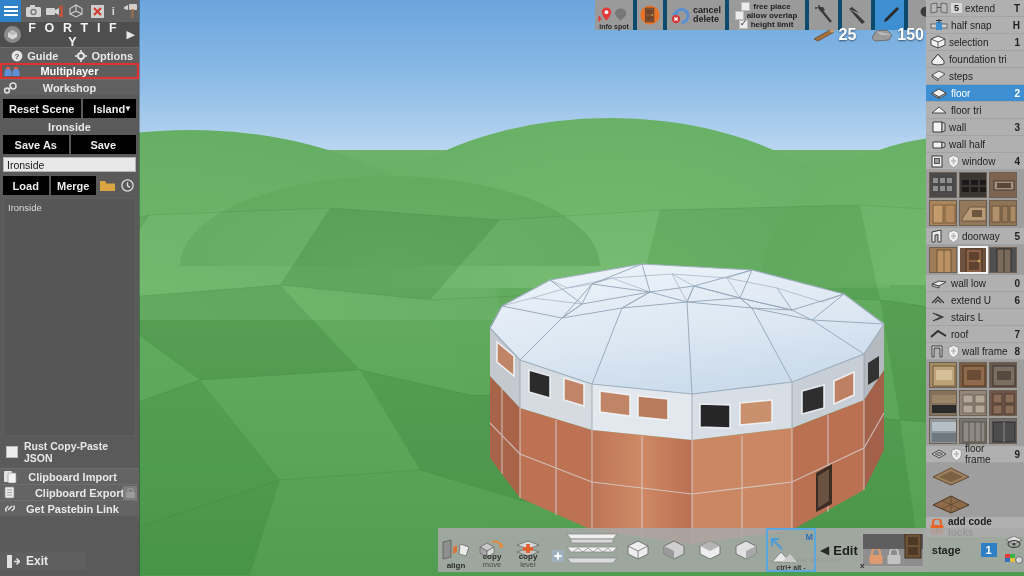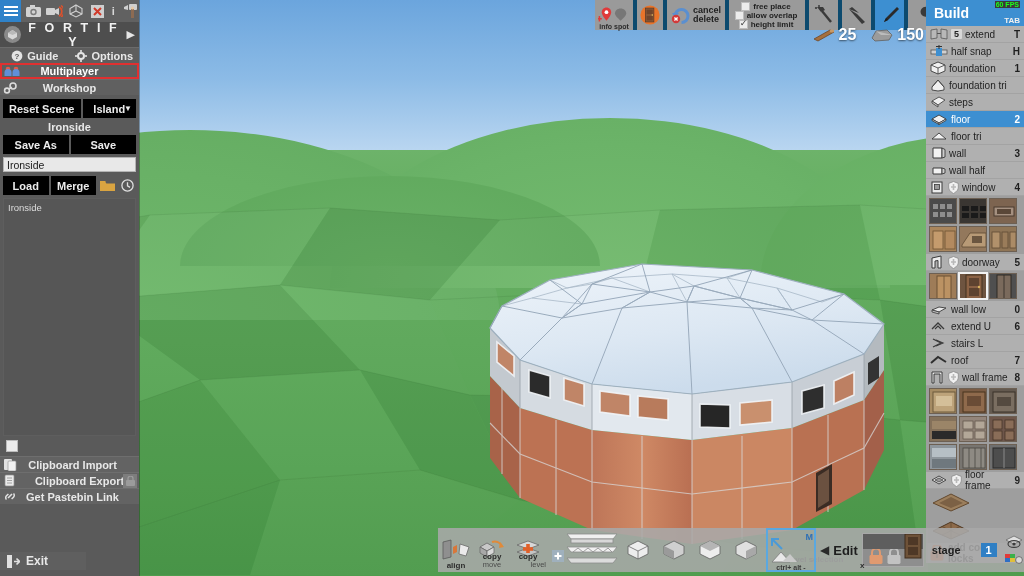--- a/index.html
+++ b/index.html
@@ -511,20 +511,21 @@
           </svg>
       </div>
     </div>
 
     <div class="list-box">
       <div>Ironside</div>
     </div>
 
     <div class="chk-row">
       <div class="chkbox"></div>
+      <span>Rust Copy-Paste JSON</span>
     </div>
 
     <div class="cb-row">
       <div class="ico-slot">
         <svg width="13" height="13" viewBox="0 0 13 13">
             <rect x="0" y="1" width="8" height="11" rx="1" fill="#e2e2e2"></rect>
             <rect x="4" y="3" width="8" height="10" rx="1" fill="#f2f2f2" stroke="#9a9a9a" stroke-width=".7"></rect>
           </svg>
       </div>
       <div class="lbl">Clipboard Import</div>
@@ -666,25 +667,20 @@
     <div class="res-item">
       <svg width="24" height="14" viewBox="0 0 24 14">
           <path d="M2,10 L6,3 L17,2 L22,7 L19,12 L5,13 Z" fill="#9b9b9b" stroke="#606060" stroke-width=".8"></path>
           <path d="M6,3 L11,7 L22,7" fill="#bcbcbc"></path>
         </svg>
       <span class="res-num">150</span>
     </div>
   </div>
 
   <div class="right-panel">
-    <div class="rp-head">
-      <span class="t">Build</span>
-      <span class="fps">60 FPS</span>
-      <span class="tabkey">TAB</span>
-    </div>
 
     <div class="rp-row">
       <svg width="18" height="12" viewBox="0 0 18 12">
           <polygon points="1,2 7,1 7,10 1,11" fill="#b8b8b8" stroke="#555" stroke-width=".8"></polygon>
           <polygon points="11,1 17,2 17,11 11,10" fill="#b8b8b8" stroke="#555" stroke-width=".8"></polygon>
           <path d="M7,5.5 L11,5.5" stroke="#555" stroke-width="1"></path>
         </svg>
       <span class="cnt-badge">5</span>
       <span class="rp-lbl">extend</span>
       <span class="rp-key">T</span>
@@ -699,21 +695,21 @@
         </svg>
       <span class="rp-lbl">half snap</span>
       <span class="rp-key">H</span>
     </div>
 
     <div class="rp-row">
       <svg width="16" height="14" viewBox="0 0 16 14">
           <polygon points="8,1 15,4 15,10 8,13 1,10 1,4" fill="#f0f0f0" stroke="#4a4a4a" stroke-width="1"></polygon>
           <path d="M1,4 L8,7 L15,4 M8,7 L8,13" stroke="#4a4a4a" stroke-width=".9" fill="none"></path>
         </svg>
-      <span class="rp-lbl">foundation</span>
+      <span class="rp-lbl">selection</span>
       <span class="rp-key">1</span>
     </div>
 
     <div class="rp-row">
       <svg width="16" height="14" viewBox="0 0 16 14">
           <polygon points="8,2 14,9 14,12 8,13 2,12 2,9" fill="#f0f0f0" stroke="#4a4a4a" stroke-width="1"></polygon>
           <path d="M2,9 L8,2 L14,9" fill="none" stroke="#4a4a4a" stroke-width=".9"></path>
         </svg>
       <span class="rp-lbl">foundation tri</span>
       <span class="rp-key"></span>
@@ -1073,21 +1069,21 @@
             <polygon points="3,6 14,2 25,6 14,10" fill="#d8d8d8" stroke="#6a6a6a" stroke-width=".8"></polygon>
             <polygon points="3,13 14,9 25,13 14,17" fill="#c4c4c4" stroke="#6a6a6a" stroke-width=".8"></polygon>
             <g fill="#e0602a">
               <rect x="12.2" y="5" width="3.6" height="9"></rect>
               <rect x="9" y="8.2" width="10" height="3.6"></rect>
             </g>
           </svg>
         <div style="position:absolute;bottom:9px;left:0;right:0;text-align:center">
           <span class="bb-cap">copy</span>
         </div>
-        <div style="position:absolute;bottom:1px;left:0;right:0;text-align:right">
+        <div style="position:absolute;bottom:1px;left:0;right:0;text-align:center">
           <span class="bb-cap2">level</span>
         </div>
       </div>
     </div>
 
     <div class="bb-group" style="padding:0 2px">
       <div class="bb-cell" style="width:16px;align-items:flex-end;justify-content:flex-end;padding-bottom:10px">
         <svg width="12" height="12" viewBox="0 0 12 12">
             <rect width="12" height="12" fill="#9fb0bd"></rect>
             <path d="M6,2.5 L6,9.5 M2.5,6 L9.5,6" stroke="#fff" stroke-width="2"></path>

